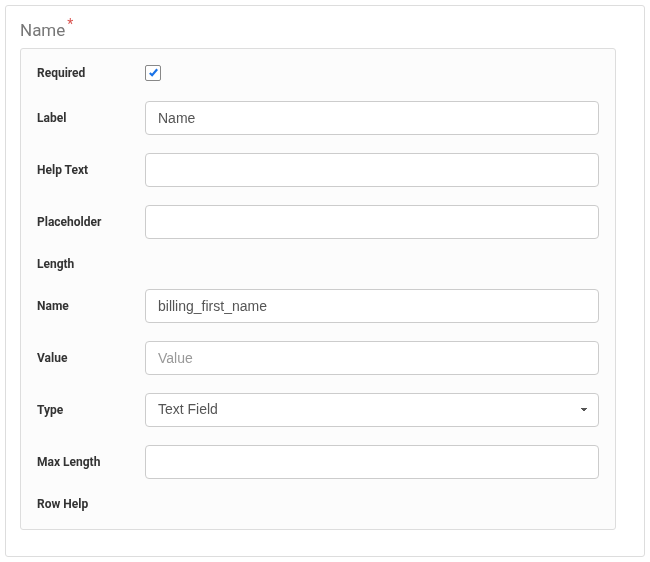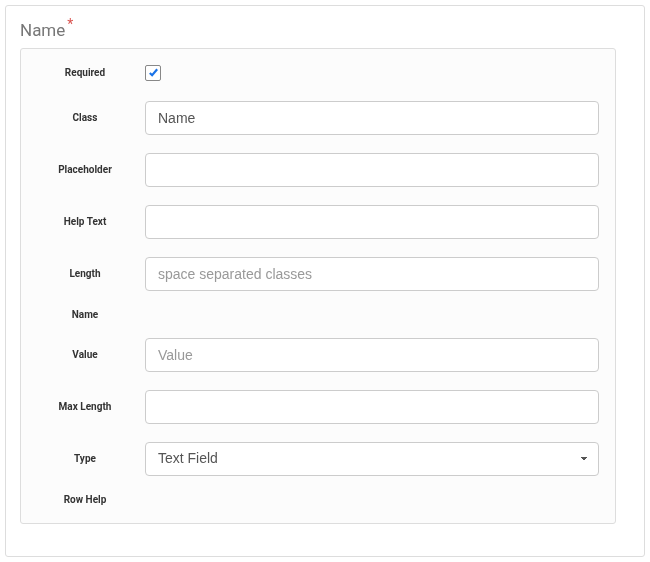--- a/index.html
+++ b/index.html
@@ -41,22 +41,22 @@
       position: relative;
     }
     .form-row {
       display: flex;
       align-items: center;
       margin-bottom: 18px;
       padding: 0 16px;
     }
     .form-label {
       flex: 0 0 108px;
-      text-align: center;
-      font-size: 10px;
+      text-align: left;
+      font-size: 12px;
       font-weight: 700;
       color: #333;
       padding-right: 12px;
     }
     .form-control-wrap {
       flex: 1;
     }
     .text-input {
       width: 100%;
       height: 34px;
@@ -128,72 +128,72 @@
       <div class="form-control-wrap checkbox-wrap">
         <span class="checkbox-box">
           <svg class="checkbox-check" viewBox="0 0 12 12">
               <polyline points="2,6.5 4.5,9 10,2.5"></polyline>
             </svg>
         </span>
       </div>
     </div>
 
     <div class="form-row">
-      <div class="form-label">Class</div>
+      <div class="form-label">Label</div>
       <div class="form-control-wrap">
         <input type="text" class="text-input" value="Name" style="">
+      </div>
+    </div>
+
+    <div class="form-row">
+      <div class="form-label">Help Text</div>
+      <div class="form-control-wrap">
+        <input type="text" class="text-input" value="" style="">
       </div>
     </div>
 
     <div class="form-row">
       <div class="form-label">Placeholder</div>
       <div class="form-control-wrap">
         <input type="text" class="text-input" value="" style="">
       </div>
     </div>
 
     <div class="form-row">
-      <div class="form-label">Help Text</div>
-      <div class="form-control-wrap">
-        <input type="text" class="text-input" value="" style="">
-      </div>
-    </div>
-
-    <div class="form-row">
       <div class="form-label">Length</div>
-      <div class="form-control-wrap">
-        <input type="text" class="text-input" placeholder="space separated classes" style="">
-      </div>
     </div>
 
     <div class="form-row">
       <div class="form-label">Name</div>
+      <div class="form-control-wrap">
+        <input type="text" class="text-input" value="billing_first_name" style="">
+      </div>
     </div>
 
     <div class="form-row">
       <div class="form-label">Value</div>
       <div class="form-control-wrap">
         <input type="text" class="text-input" placeholder="Value" style="">
-      </div>
-    </div>
-
-    <div class="form-row">
-      <div class="form-label">Max Length</div>
-      <div class="form-control-wrap">
-        <input type="text" class="text-input" value="" style="">
       </div>
     </div>
 
     <div class="form-row">
       <div class="form-label">Type</div>
       <div class="form-control-wrap">
         <select class="select-input">
           <option>Text Field</option>
         </select>
       </div>
     </div>
 
     <div class="form-row">
+      <div class="form-label">Max Length</div>
+      <div class="form-control-wrap">
+        <input type="text" class="text-input" value="" style="">
+      </div>
+    </div>
+
+    <div class="form-row">
       <div class="form-label">Row Help</div>
     </div>
 
   </div>
 </div>
 
 </body></html>

